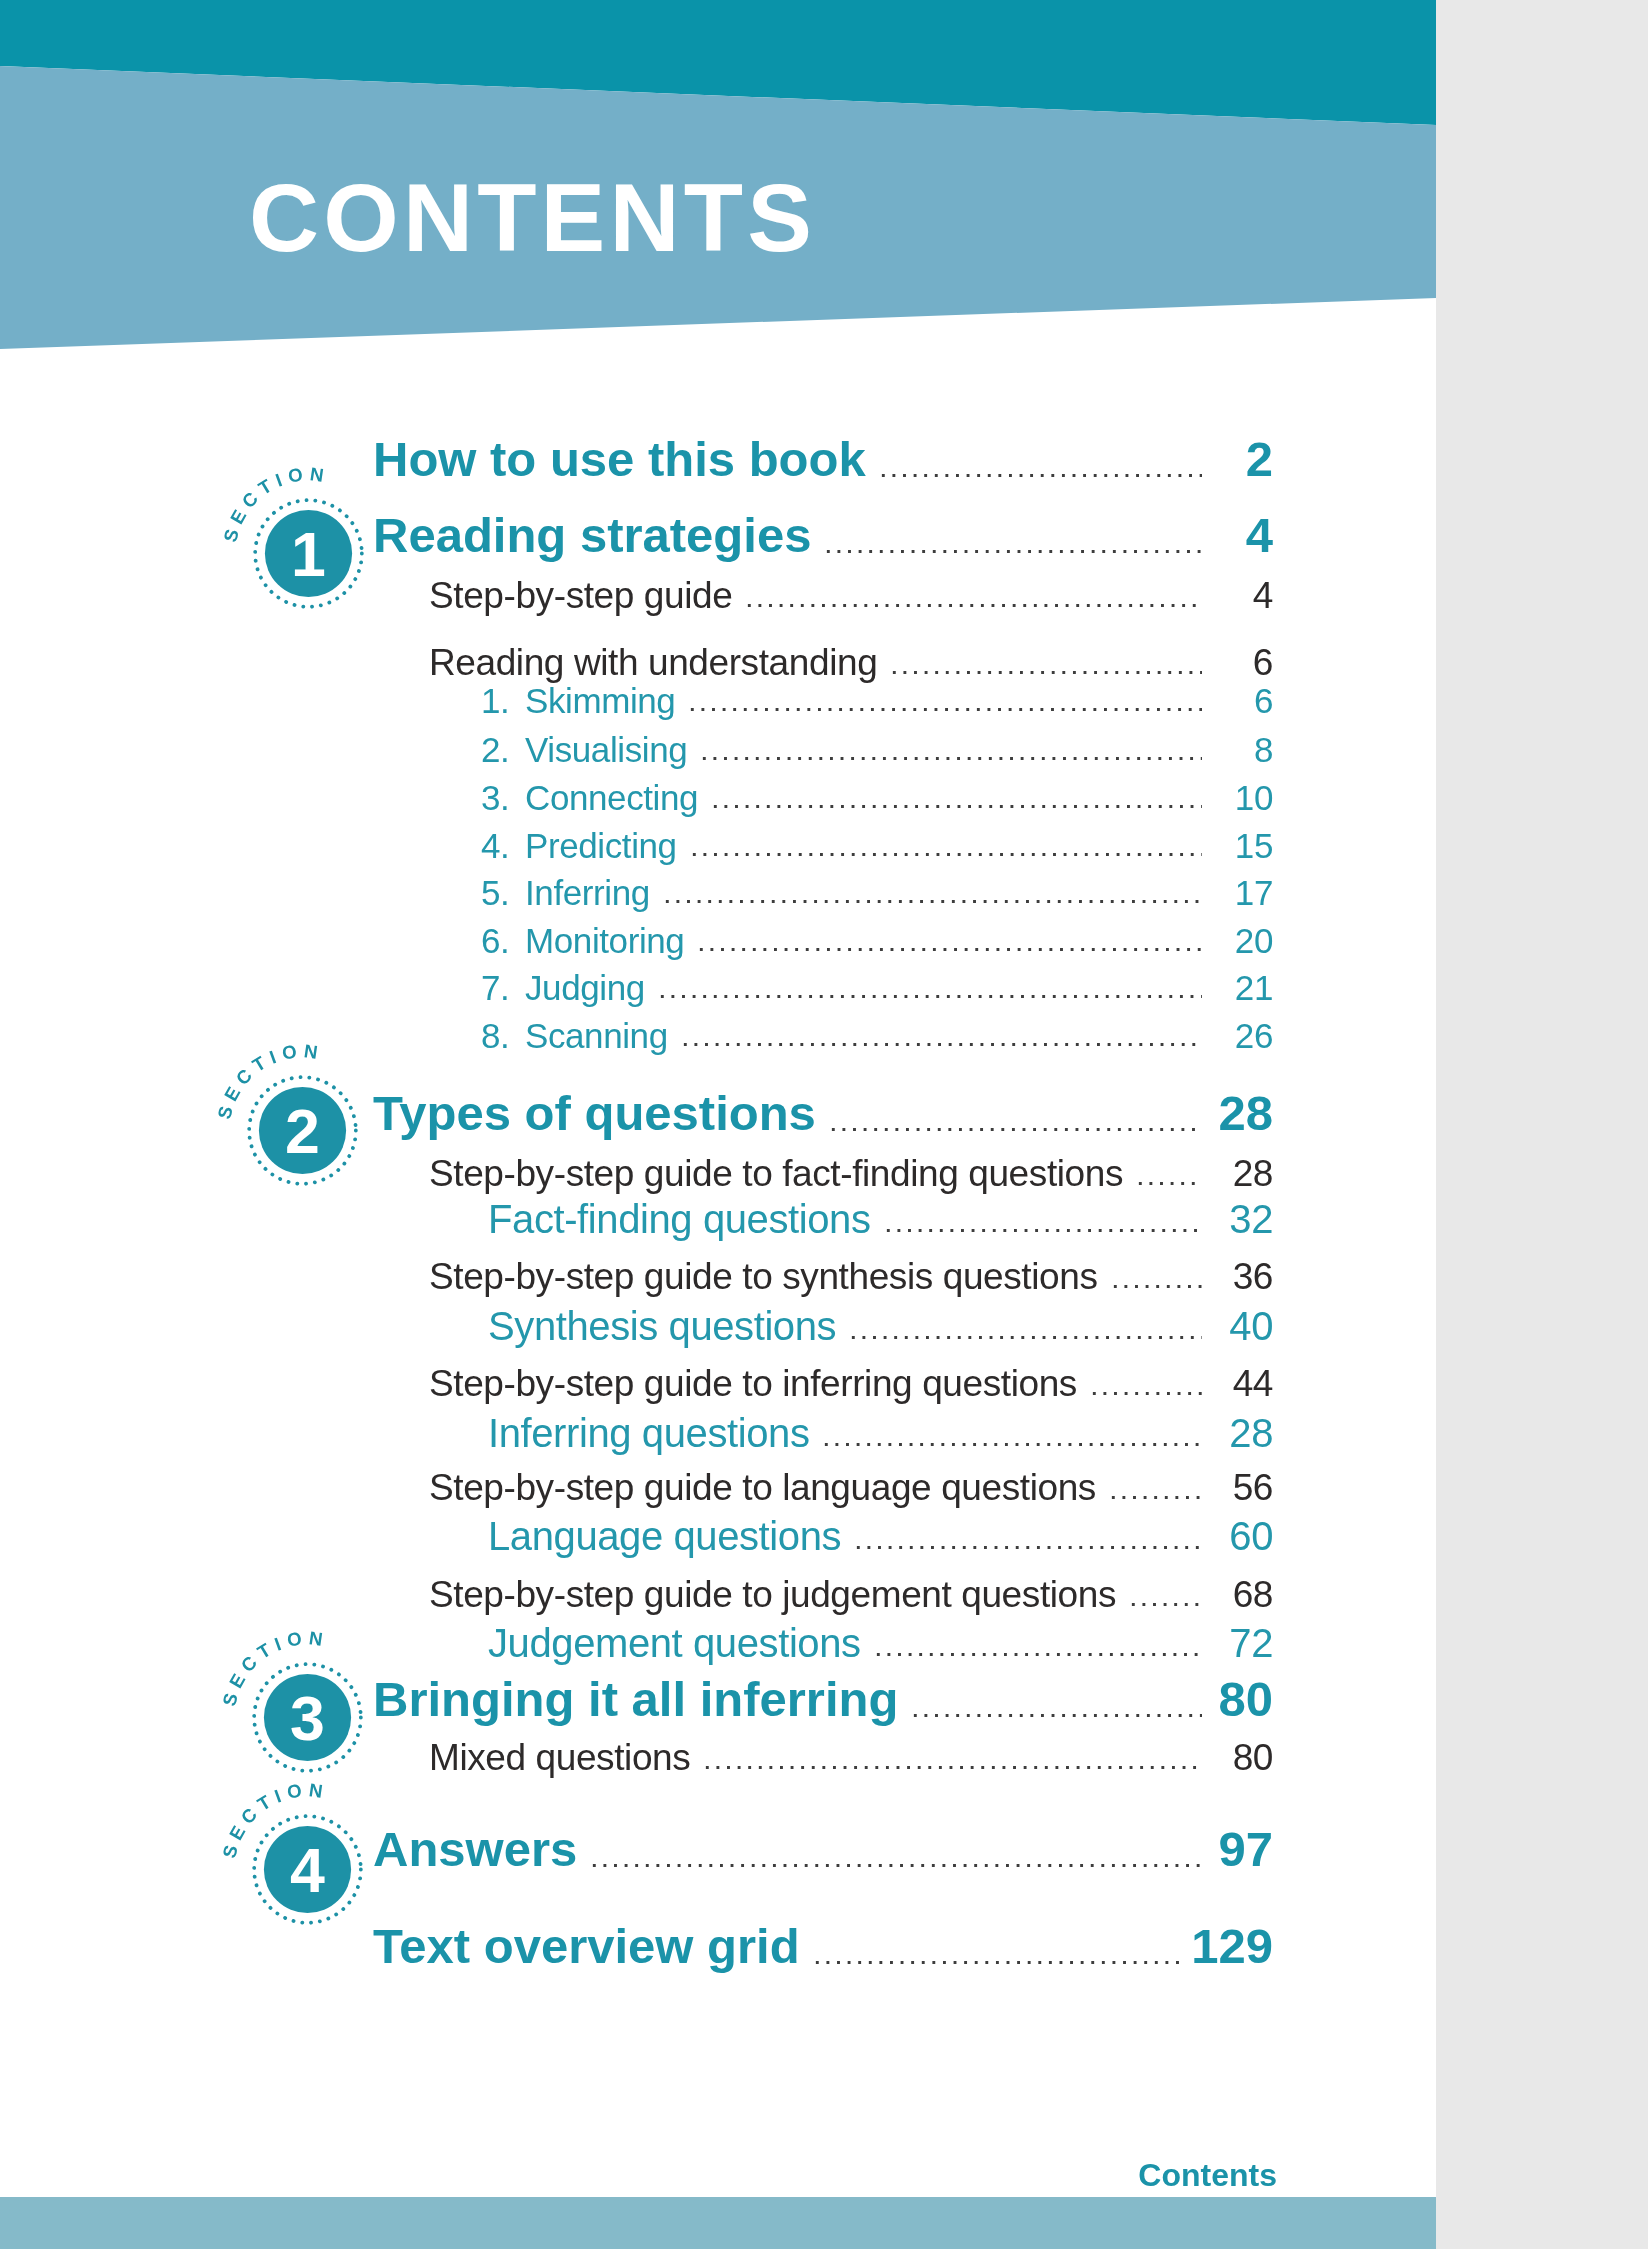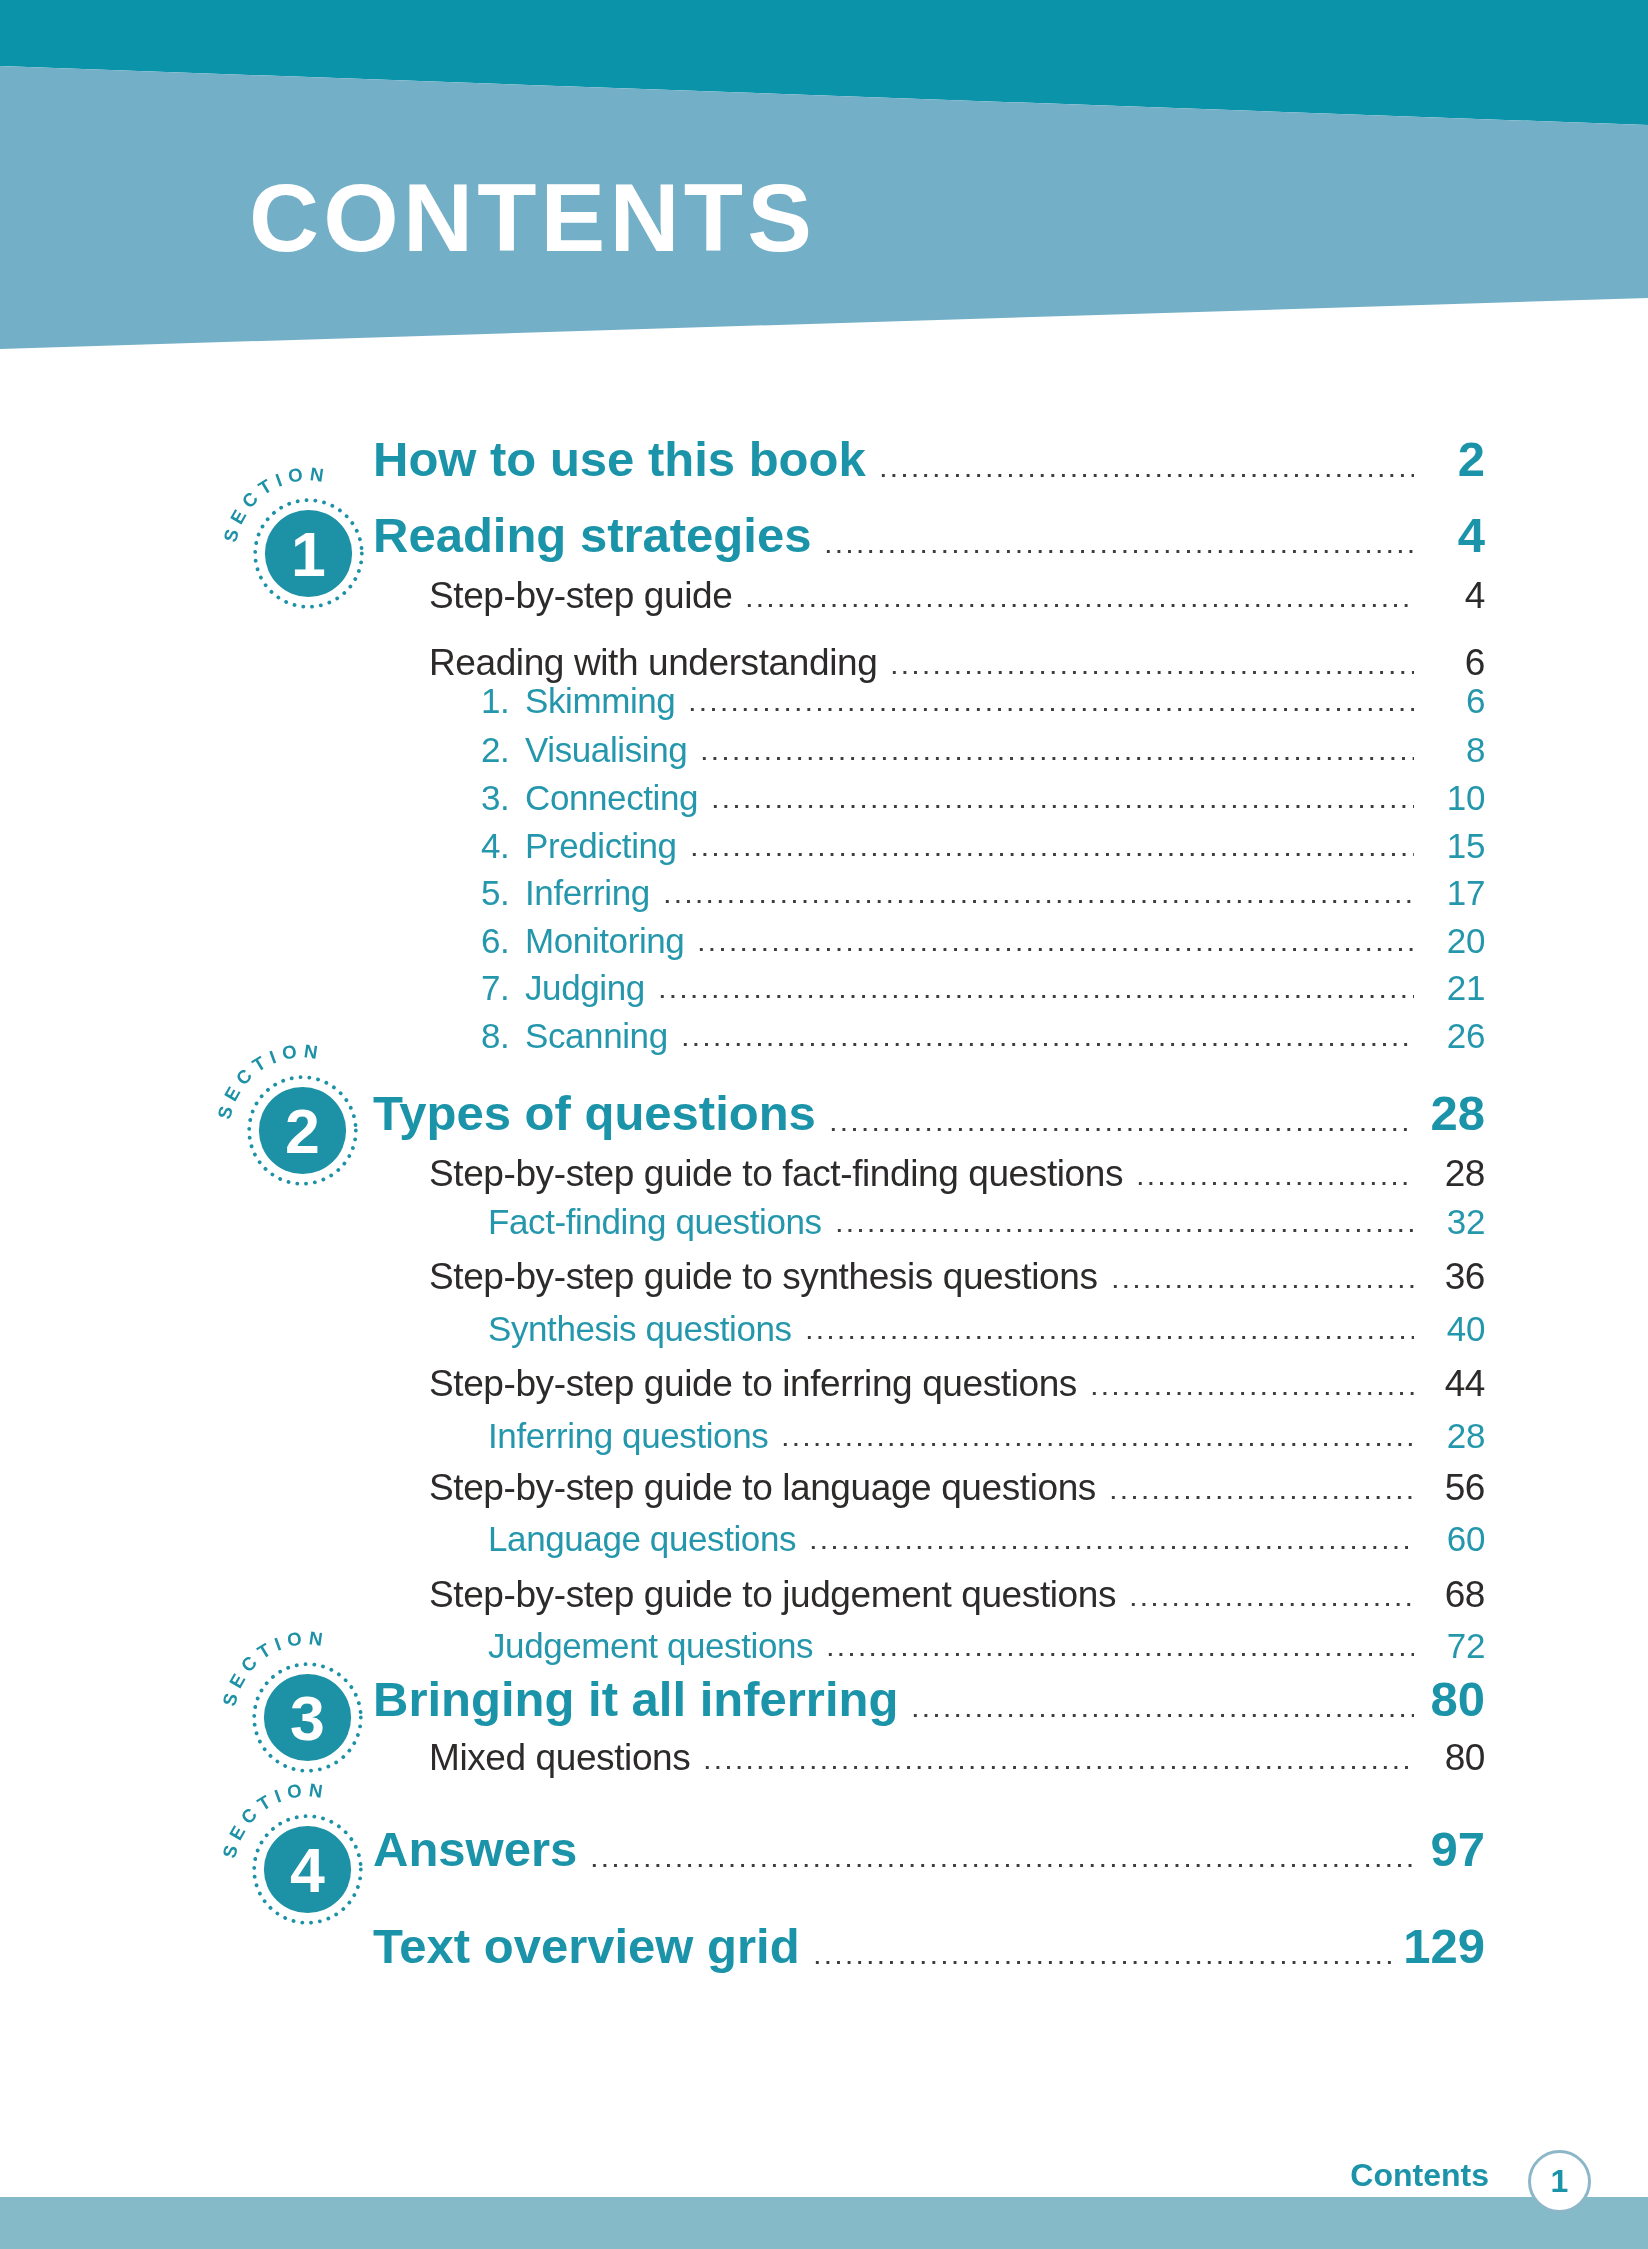--- a/index.html
+++ b/index.html
@@ -1,33 +1,33 @@
 <!DOCTYPE html>
 <html style="font-size:13.6px"><head>
 <meta charset="utf-8">
 <style>
   html,body{margin:0;padding:0;background:#e8e8e8;}
-  .page{position:relative;width:1648px;height:2250px;background:#ffffff;overflow:hidden;
+  .page{position:relative;width:1436px;height:2250px;background:#ffffff;overflow:hidden;
         font-family:"Liberation Sans","DejaVu Sans",sans-serif;}
 
   
   .band-teal{position:absolute;top:0;left:0;width:100%;height:144px;background:#0a93a9;
              clip-path:polygon(0 0,100% 0,100% 125px,0 66px);}
   .band-light{position:absolute;top:0;left:0;width:100%;height:356px;background:#74afc8;
               clip-path:polygon(0 66px,100% 125px,100% 298px,0 349px);}
   .contents-title{position:absolute;left:249px;top:169px;font-size:97px;line-height:1;
                   font-weight:bold;letter-spacing:4.2px;color:#ffffff;}
 
   
   .row{position:absolute;right:163px;display:flex;align-items:flex-end;letter-spacing:-0.4px;}
   .row span{line-height:1;white-space:nowrap;}
   .l0{left:373px;height:44px;font-size:49px;font-weight:bold;color:#1b93a9;letter-spacing:0;}
   .l1{left:429px;height:39px;font-size:37px;color:#2d2a2a;}
   .l2n{left:481px;height:39px;font-size:35px;color:#2497ac;}
-  .l2{left:488px;height:39px;font-size:35px;color:#2497ac;}
+  .l2{left:488px;height:39px;font-size:40px;color:#2497ac;}
   .num{display:inline-block;width:44px;}
   .leader{flex:1;height:5.1px;margin:0 8.5px 6px 12px;
           background-image:radial-gradient(circle,#3d3d3d 1.9px,transparent 1.9px);
           background-size:10.6px 5.1px;background-repeat:repeat-x;background-position:0 100%;}
   .pg{min-width:63px;text-align:right;}
   .l0 .pg{color:#1b93a9;font-weight:bold;}
   .l1 .pg{color:#2d2a2a;}
   .l2n .pg,.l2 .pg{color:#2497ac;}
 
   

